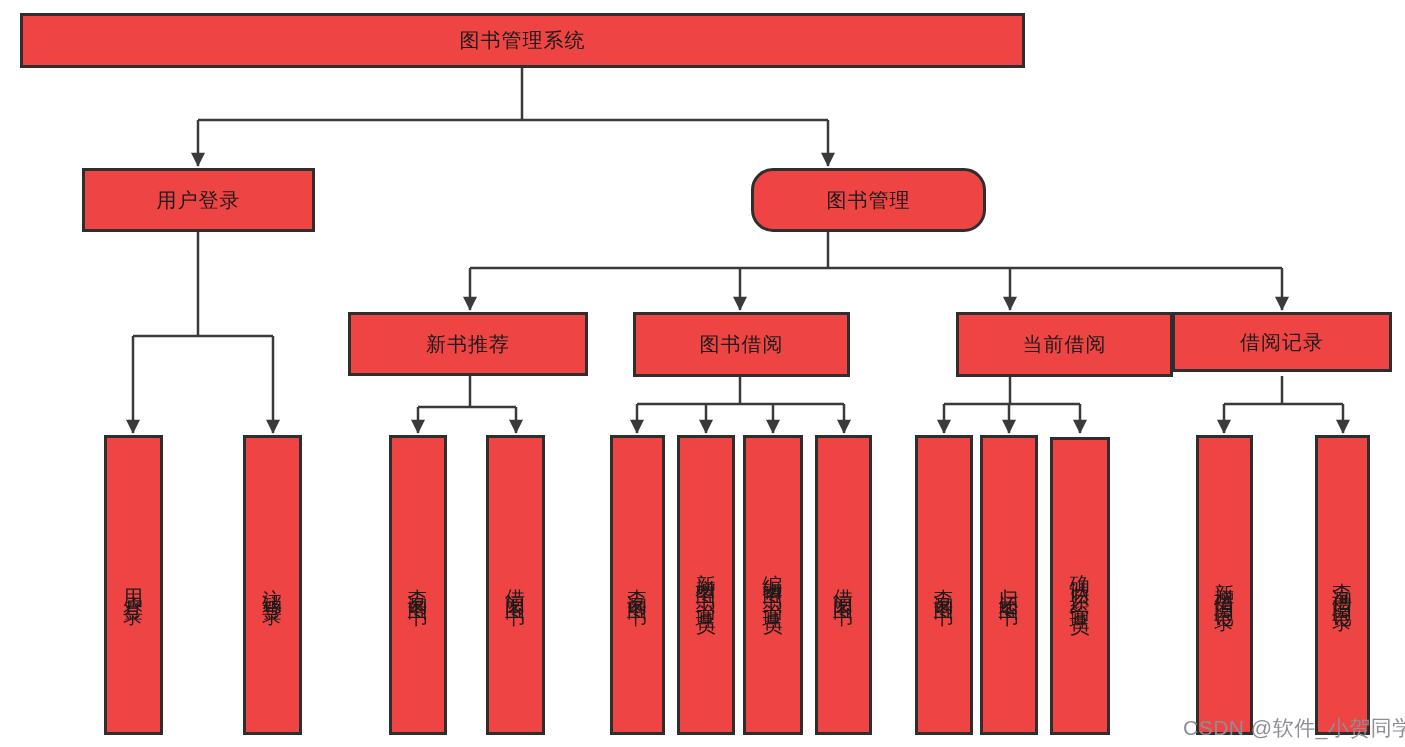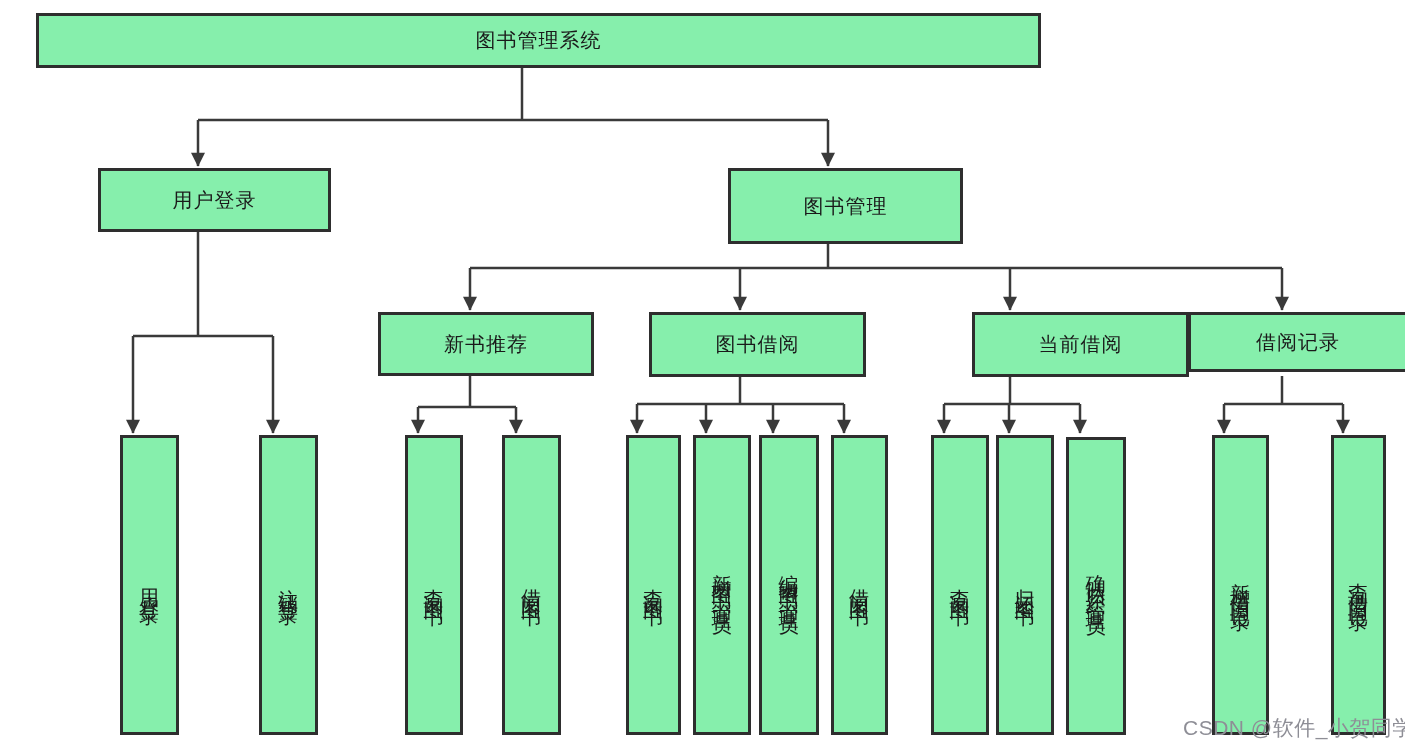--- a/index.html
+++ b/index.html
@@ -19,31 +19,30 @@
     position: absolute;
     left: 0;
     top: 0;
     width: 1405px;
     height: 747px;
     pointer-events: none;
   }
   .node {
     position: absolute;
     box-sizing: border-box;
-    background: #86efac;
+    background: #ef4444;
     border: 3px solid #2e2e2e;
     display: flex;
     align-items: center;
     justify-content: center;
     color: #1a1a1a;
     font-size: 20px;
     letter-spacing: 1px;
     white-space: nowrap;
     z-index: 2;
-    margin-left: 16px;
   }
   .node.leaf {
     writing-mode: vertical-rl;
     text-orientation: mixed;
     letter-spacing: 6px;
     font-size: 20px;
     line-height: 1;
     padding: 6px 0;
   }
   .watermark {
@@ -106,23 +105,23 @@
       <path d="M1282,376 V404"></path>
       <path d="M1224,404 H1343"></path>
       <path d="M1224,404 V433" marker-end="url(#arrow)"></path>
       <path d="M1343,404 V433" marker-end="url(#arrow)"></path>
     </g>
   </svg>
 
   <div class="node" style="left:20px; top:13px; width:1005px; height:55px;">图书管理系统</div>
 
   <div class="node" style="left:82px; top:168px; width:233px; height:64px;">用户登录</div>
-  <div class="node" style="left:712px; top:168px; width:235px; height:76px;">图书管理</div>
+  <div class="node" style="left:751px; top:168px; width:235px; height:64px;border-radius:22px;">图书管理</div>
 
-  <div class="node" style="left:362px; top:312px; width:216px; height:64px;">新书推荐</div>
+  <div class="node" style="left:348px; top:312px; width:240px; height:64px;">新书推荐</div>
   <div class="node" style="left:633px; top:312px; width:217px; height:65px;">图书借阅</div>
   <div class="node" style="left:956px; top:312px; width:217px; height:65px;">当前借阅</div>
   <div class="node" style="left:1172px; top:312px; width:220px; height:60px;">借阅记录</div>
 
   <div class="node leaf" style="left:104px; top:435px; width:59px; height:300px;">用户登录</div>
   <div class="node leaf" style="left:243px; top:435px; width:59px; height:300px;">注销登录</div>
 
   <div class="node leaf" style="left:389px; top:435px; width:58px; height:300px;">查询图书</div>
   <div class="node leaf" style="left:486px; top:435px; width:59px; height:300px;">借阅图书</div>
 

